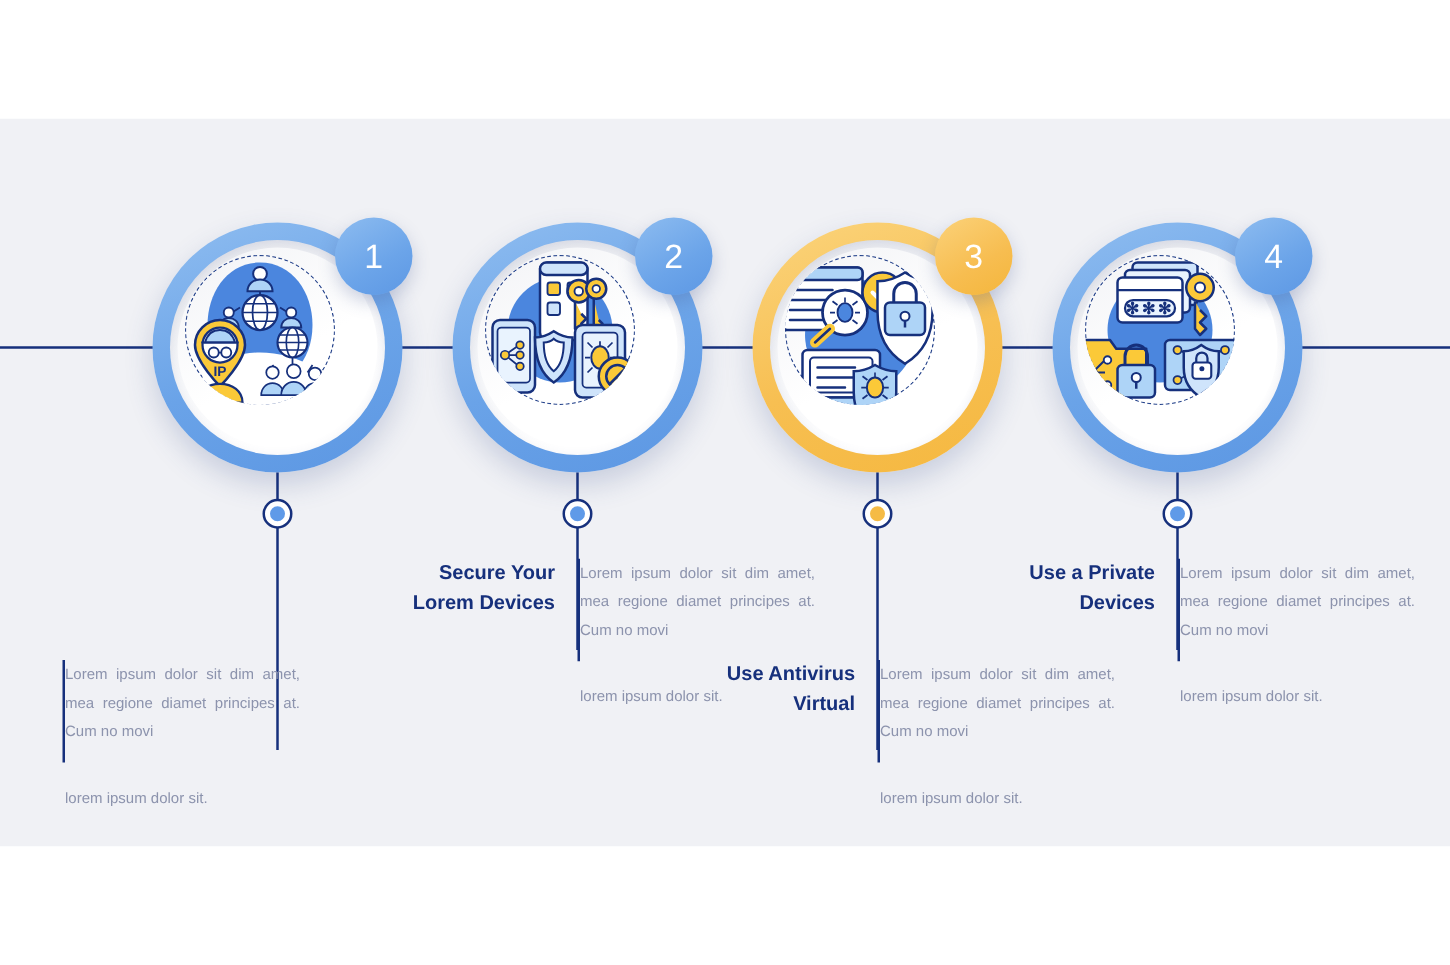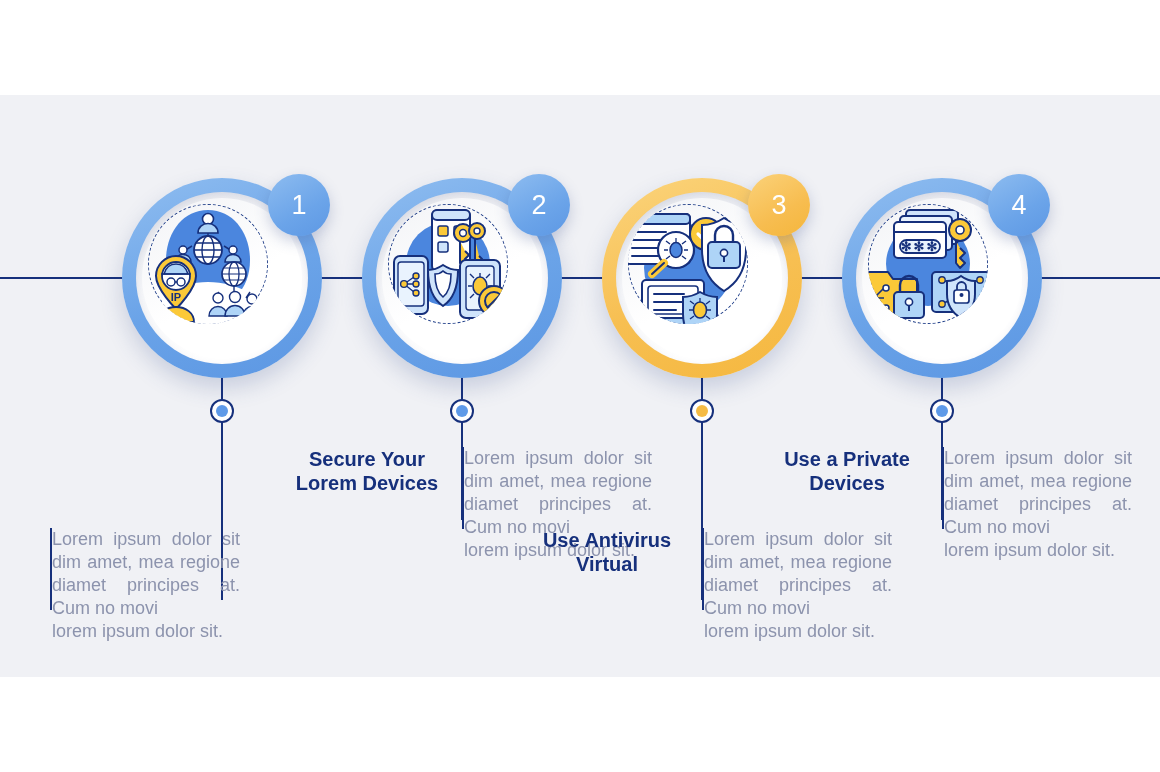--- a/index.html
+++ b/index.html
@@ -74,29 +74,29 @@
     background:#ffffff; border:2px solid #16307c;
     display:flex; align-items:center; justify-content:center; z-index:4;
   }
   .dot i { display:block; width:12px; height:12px; border-radius:50%; }
   .dot.blue  i { background:#5f9ae8; }
   .dot.amber i { background:#f5bb45; }
 
   
   .block { position:absolute; display:flex; align-items:flex-start; }
   .btitle {
-    color:#16307c; font-weight:bold; font-size:20px; line-height:24px;
-    text-align:center; width:172px; padding-right:18px;
+    color:#16307c; font-weight:bold; font-size:16px; line-height:24px;
+    text-align:right; width:172px; padding-right:18px;
   }
   .bdiv { width:2px; background:#16307c; align-self:stretch; }
   .bbody {
-    color:#8c93ad; font-size:18px; line-height:23px; width:188px;
+    color:#8c93ad; font-size:12px; line-height:23px; width:188px;
     text-align:justify;
   }
-  .bbody .lastline { display:block; text-align:justify; }
+  .bbody .lastline { display:block; text-align:justify;margin-top:30px; }
 </style>
 </head>
 <body>
 
 <div id="stage">
 
   <div class="band"></div>
   <div class="spine"></div>
 
   <div class="step" style="left:122px; top:178px;">

